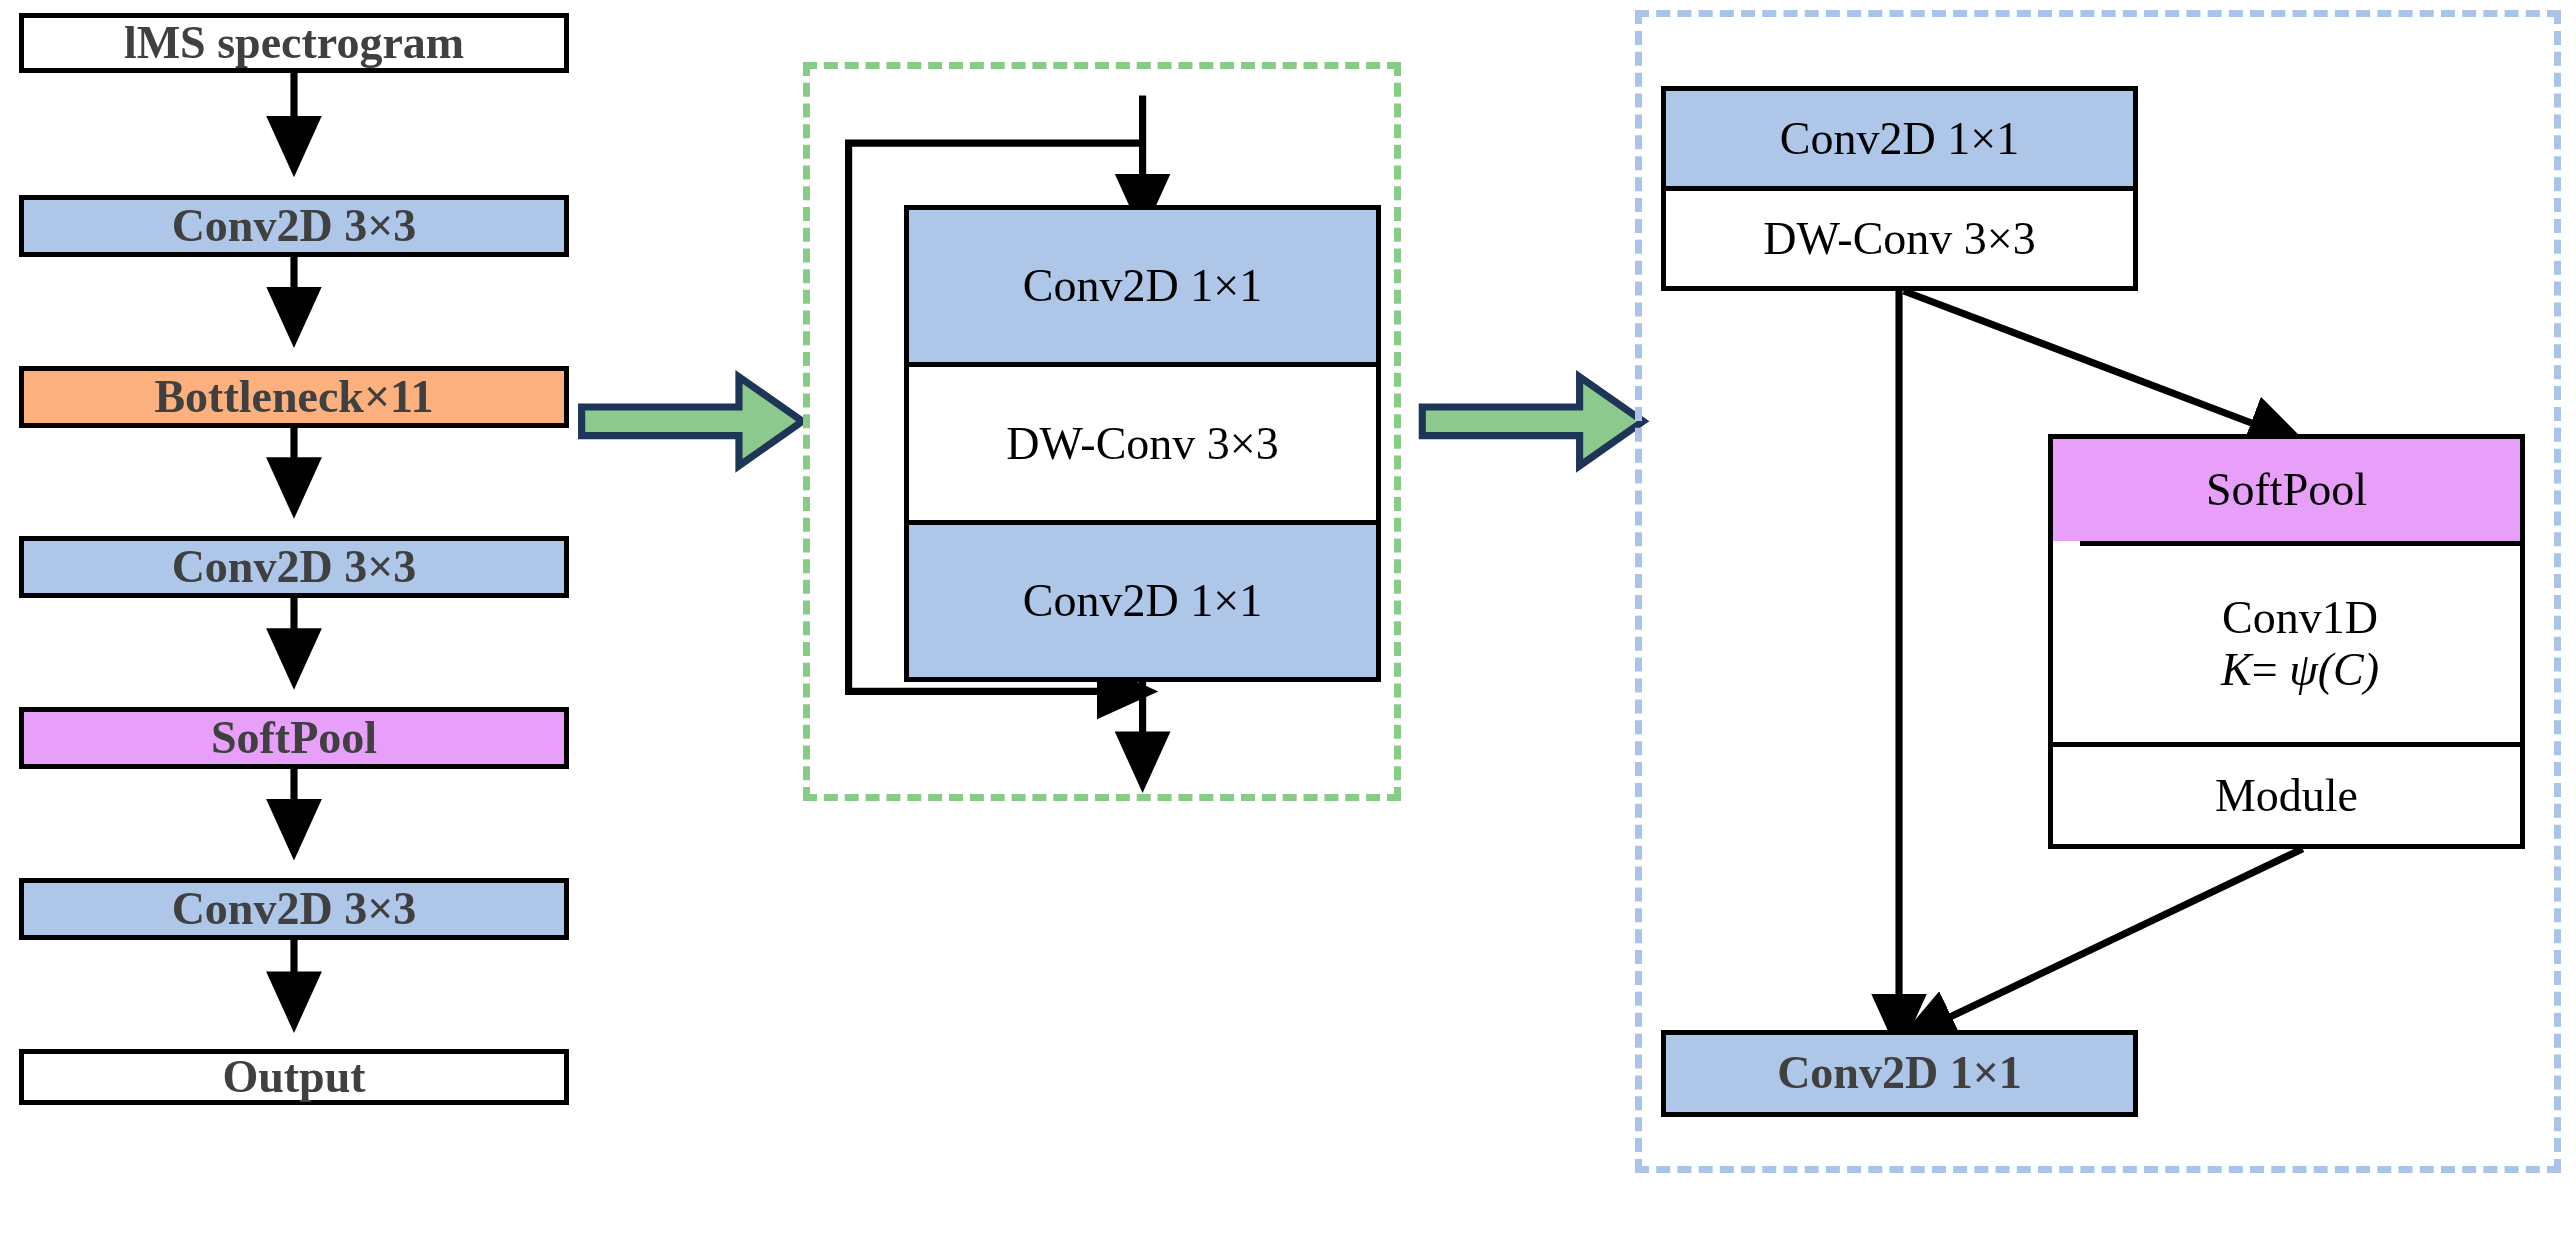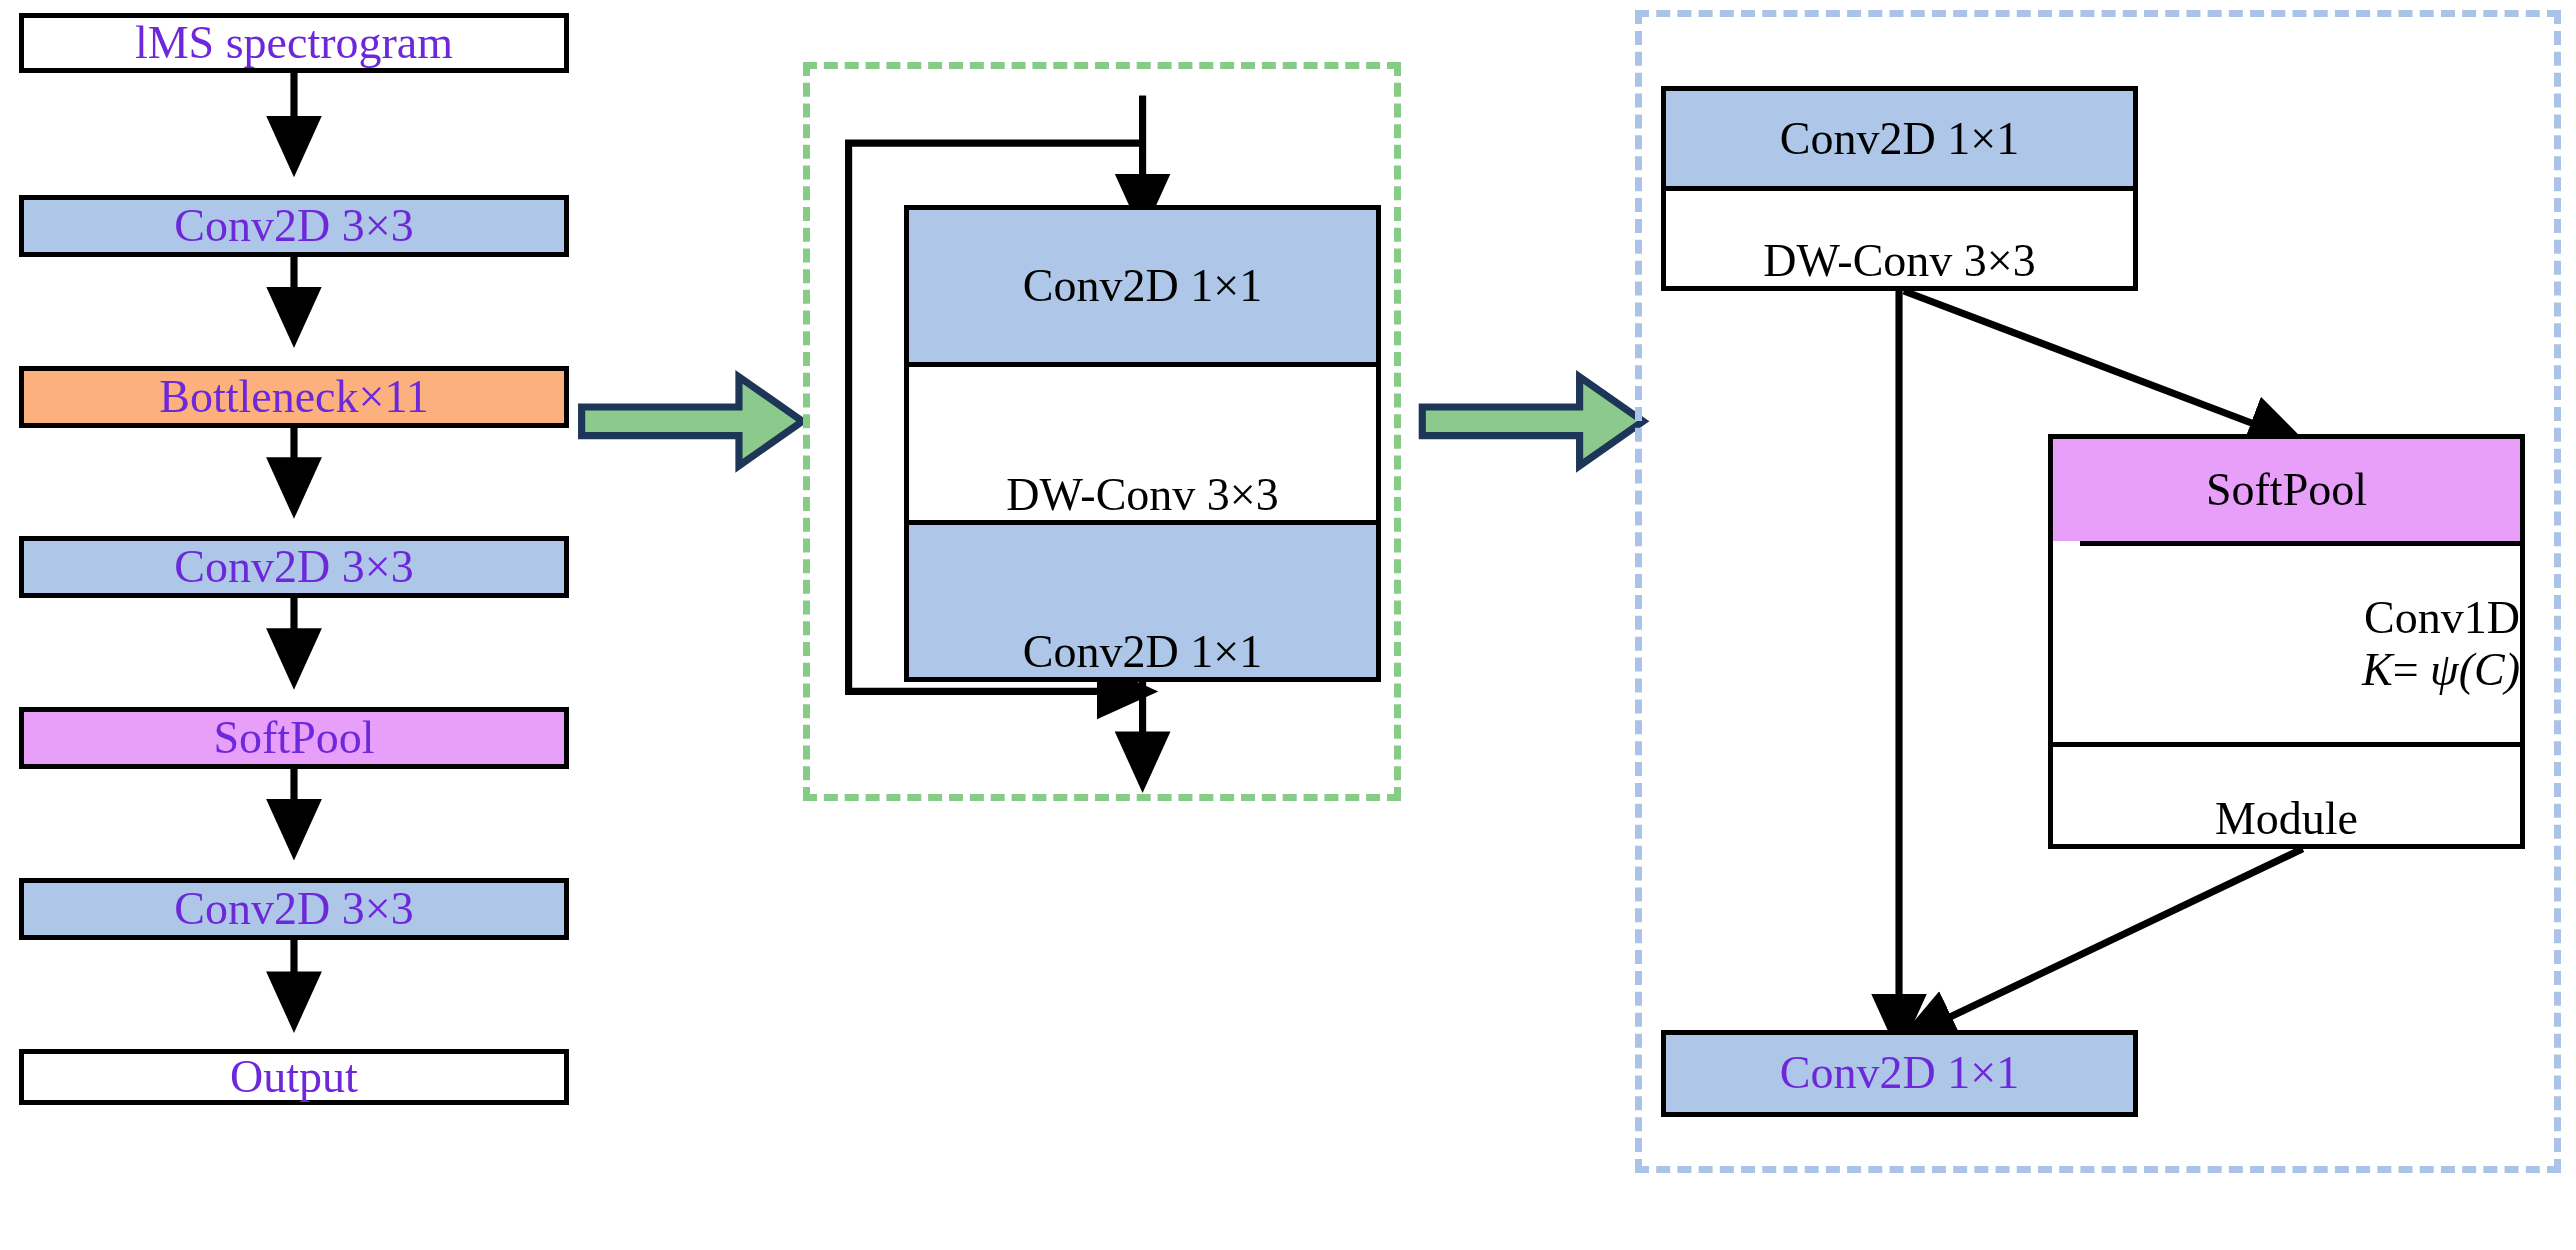--- a/index.html
+++ b/index.html
@@ -23,25 +23,26 @@
     height: 1251px;
   }
   .node-box {
     position: absolute;
     box-sizing: border-box;
     border: 5.6px solid #000000;
     background: #ffffff;
     display: flex;
     align-items: center;
     justify-content: center;
-    color: #6d28d9;
+    color: #404040;
     font-family: "Liberation Serif", "DejaVu Serif", serif;
     font-size: 46px;
     line-height: 1.05;
     white-space: nowrap;
+    font-weight: bold;
   }
   .stack {
     position: absolute;
     box-sizing: border-box;
     border: 5.6px solid #000000;
     background: #ffffff;
     display: flex;
     flex-direction: column;
   }
   .stack-row {
@@ -51,21 +52,20 @@
     justify-content: center;
     color: #000000;
     font-family: "Liberation Serif", "DejaVu Serif", serif;
     font-size: 46px;
     line-height: 1.08;
     white-space: nowrap;
     flex: 1 1 auto;
   }
   .stack-row + .stack-row {
     border-top: 5.6px solid #000000;
-    align-items: flex-end;
   }
   .dashed-group {
     position: absolute;
     box-sizing: border-box;
     background: transparent;
   }
   .dash-green {
     border: 7.2px dashed #86cc86;
   }
   .dash-blue {

